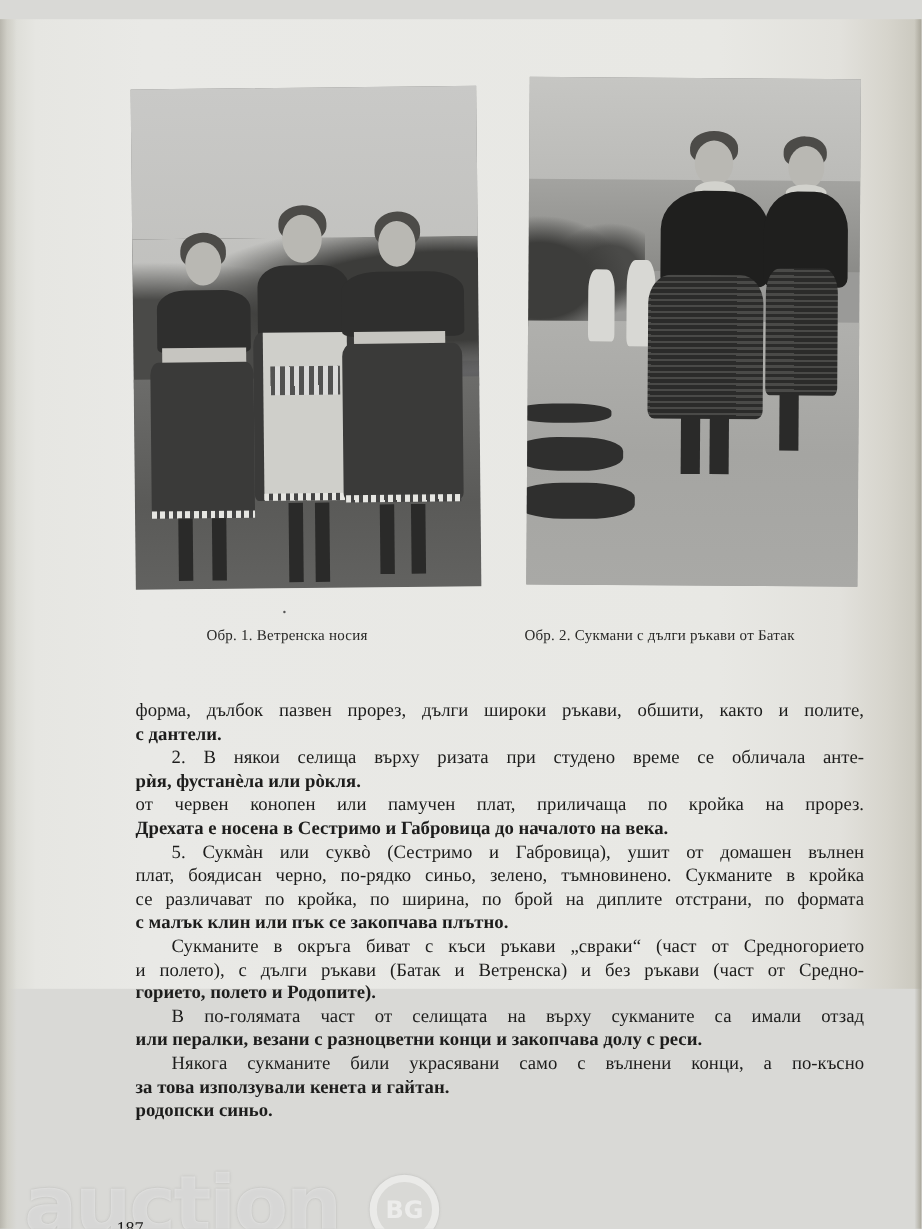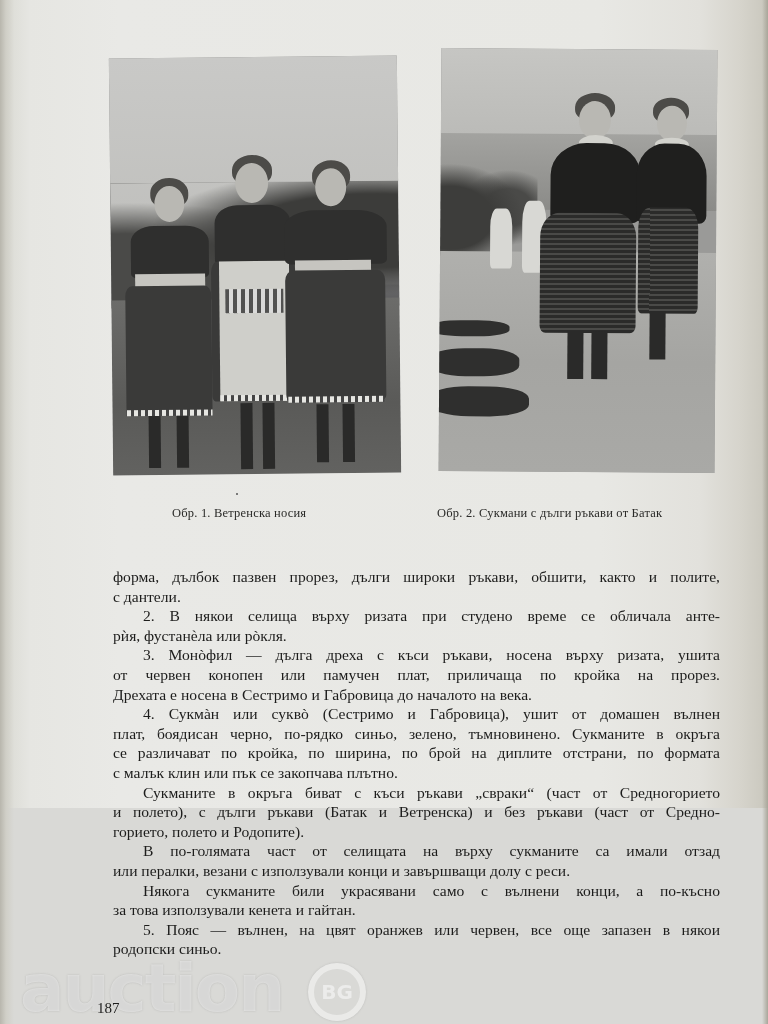--- a/index.html
+++ b/index.html
@@ -3,21 +3,21 @@
   <meta charset="utf-8">
   <style>
     * { margin: 0; padding: 0; box-sizing: border-box; }
     html, body { width: 768px; height: 1024px; overflow: hidden; }
     body {
       background: #d9d9d6;
       font-family: "Liberation Serif", "DejaVu Serif", serif;
       position: relative;
     }
     .page {
-      position: absolute; left: 0; top: 0; width: 768px; height: 808px;
+      position: absolute; left: 0; top: 16px; width: 768px; height: 808px;
       background: linear-gradient(90deg, #cfcfc8 0px, #dcdcd6 8px, #e6e6e2 30px, #e9e9e6 120px, #e8e8e4 600px, #e2e1dc 700px, #d6d4cc 740px, #c9c7bd 768px);
     }
     .spine-shadow {
       position: absolute; left: 0; top: 0; width: 14px; height: 1024px;
       background: linear-gradient(90deg, #b8b6ad 0px, #d0cfc7 6px, rgba(220,220,214,0) 14px);
     }
     .right-edge {
       position: absolute; right: 0; top: 0; width: 6px; height: 1024px;
       background: linear-gradient(90deg, rgba(0,0,0,0), #a9a69a);
     }
@@ -64,21 +64,21 @@
       white-space: nowrap;
     }
     .caption-1 { left: 172px; }
     .caption-2 { left: 437px; }
 
     .body-text {
       position: absolute; left: 113px; top: 567px; width: 607px;
       color: #1d1d1c; font-size: 15.6px; line-height: 19.6px;
     }
     .line { display:block; text-align: justify; text-align-last: justify; white-space: nowrap; }
-    .line.last { text-align-last: left; }
+    .line.last { text-align-last: left; font-weight: bold; }
     .line.ind { padding-left: 30px; }
 
     .page-number {
       position: absolute; left: 97px; top: 1000px; font-size: 15px; color: #1d1d1c;
     }
     .watermark {
       position: absolute; left: 20px; top: 950px; font-family: "DejaVu Sans", sans-serif;
       font-size: 66px; font-weight: bold; color: rgba(255,255,255,0.45);
       letter-spacing: -2px; text-shadow: 0 0 2px rgba(120,120,120,0.35);
       white-space: nowrap;
@@ -175,35 +175,33 @@
   <div class="dot" style="left:236px; top:493px;"></div>
 
   <div class="caption caption-1">Обр. 1. Ветренска носия</div>
   <div class="caption caption-2">Обр. 2. Сукмани с дълги ръкави  от Батак</div>
 
   <div class="body-text">
     <span class="line">форма, дълбок пазвен прорез, дълги широки ръкави, обшити, както и полите,</span>
     <span class="line last">с дантели.</span>
     <span class="line ind">2. В някои селища върху ризата при студено време се обличала анте-</span>
     <span class="line last">рѝя, фустанѐла или рòкля.</span>
-    <span class="line ind">3. Монòфил — дълга дреха с къси ръкави, носена върху ризата, ушита</span>
     <span class="line">от червен конопен или памучен плат, приличаща по кройка на прорез.</span>
     <span class="line last">Дрехата е носена в Сестримо и Габровица до началото на века.</span>
-    <span class="line ind">4. Сукмàн или суквò (Сестримо и Габровица), ушит от домашен вълнен</span>
-    <span class="line">плат, боядисан черно, по-рядко синьо, зелено, тъмновинено. Сукманите в окръга</span>
+    <span class="line ind">5. Сукмàн или суквò (Сестримо и Габровица), ушит от домашен вълнен</span>
+    <span class="line">плат, боядисан черно, по-рядко синьо, зелено, тъмновинено. Сукманите в кройка</span>
     <span class="line">се различават по кройка, по ширина, по брой на диплите отстрани, по формата</span>
     <span class="line last">с малък клин или пък се закопчава плътно.</span>
     <span class="line ind">Сукманите в окръга биват с къси ръкави „свраки“ (част от Средногорието</span>
     <span class="line">и полето), с дълги ръкави (Батак и Ветренска) и без ръкави (част от Средно-</span>
     <span class="line last">горието, полето и Родопите).</span>
     <span class="line ind">В по-голямата част от селищата на върху сукманите са имали отзад</span>
-    <span class="line last">или пералки, везани с използували конци и завършващи долу с реси.</span>
+    <span class="line last">или пералки, везани с разноцветни конци и закопчава долу с реси.</span>
     <span class="line ind">Някога сукманите били украсявани само с вълнени конци, а по-късно</span>
     <span class="line last">за това използували кенета и гайтан.</span>
-    <span class="line ind">5. Пояс — вълнен, на цвят оранжев или червен, все още запазен в някои</span>
     <span class="line last">родопски синьо.</span>
   </div>
 
   <div class="watermark">auction</div>
   <div class="watermark-bg">BG</div>
 
   <div class="page-number">187</div>
 </div>
 
 </body></html>

